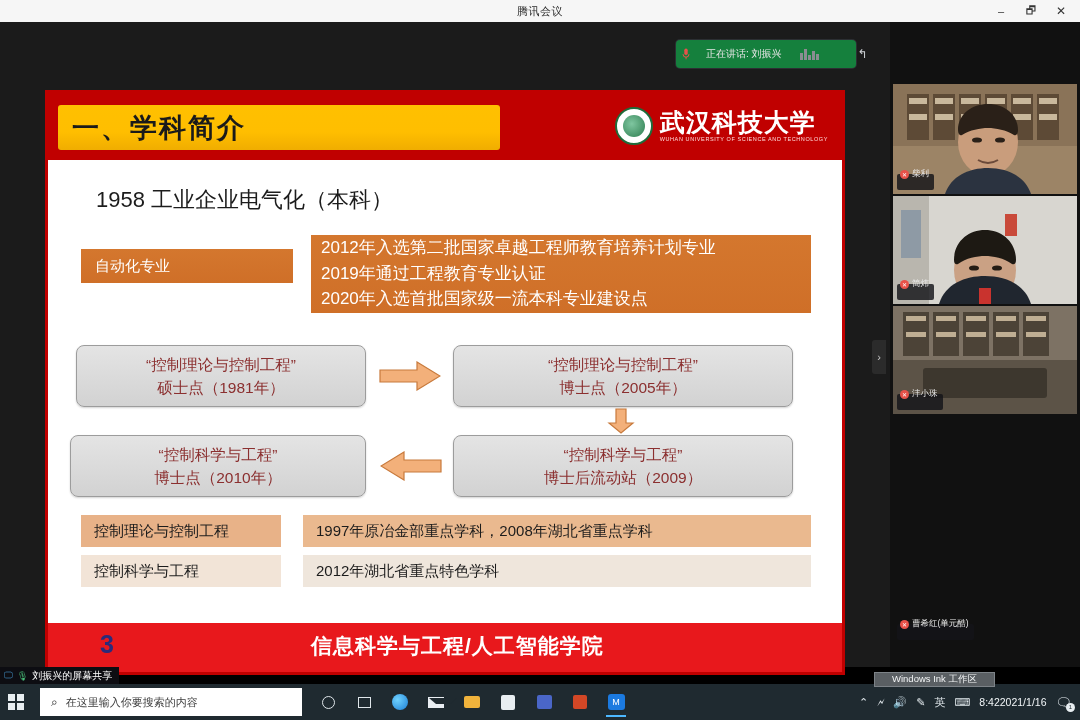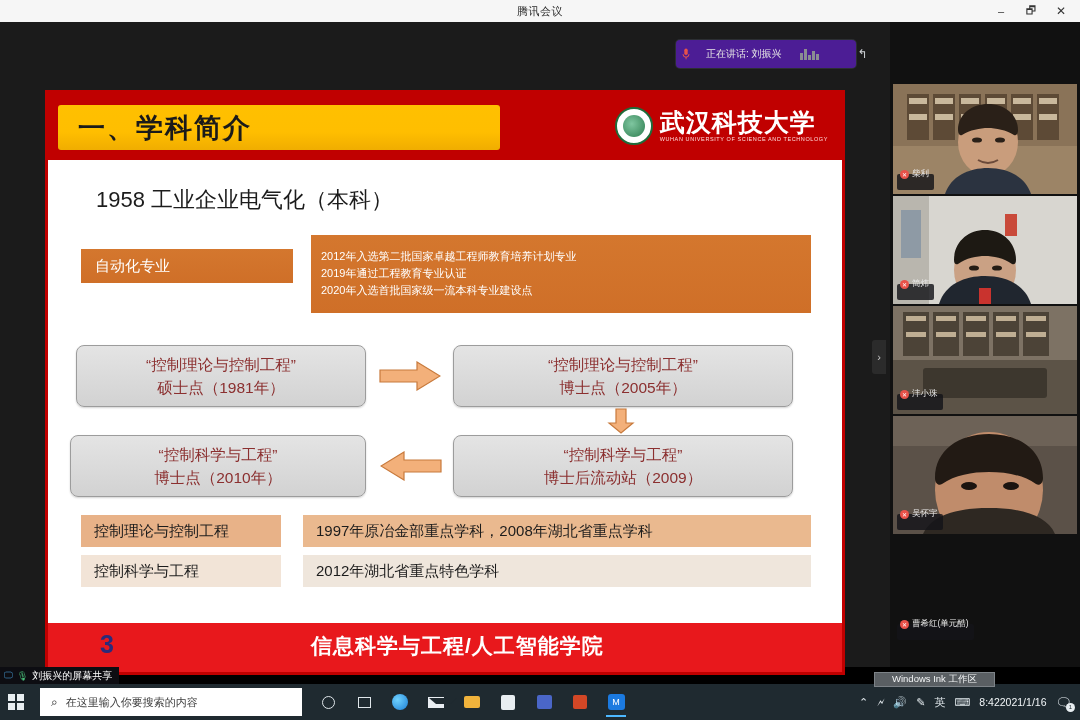--- a/index.html
+++ b/index.html
@@ -18,21 +18,21 @@
   .winbtn{ width:30px; height:22px; display:flex; align-items:center; justify-content:center;
            font-size:11px; color:#333; }
   .winbtn.close{ font-size:12px; }
 
   
   .stage{ position:absolute; left:0; top:22px; width:890px; height:645px; background:#1b1b1b; }
 
   
   .speakbar{
     position:absolute; left:676px; top:18px; width:180px; height:28px;
-    background:#4c1d95; border-radius:4px; display:flex; align-items:center;
+    background:#15803d; border-radius:4px; display:flex; align-items:center;
     padding:0 6px; gap:16px; box-shadow:0 0 0 1px #2c2f33;
   }
   .speakbar .mic{ width:14px; height:16px; display:flex; align-items:center; justify-content:center;
                   color:#e8524a; font-size:12px; }
   .speakbar .txt{ font-size:10px; color:#e6e6e6; white-space:nowrap; }
   .speakbar .wave{ display:flex; align-items:flex-end; gap:1px; margin-left:2px; }
   .speakbar .wave i{ display:block; width:3px; background:#8a8d92; }
   .speakbar .sep{ width:1px; height:14px; background:#56595e; margin-left:4px; }
   .speakbar .back{ color:#cfd2d6; font-size:12px; margin-left:3px; }
   .speakbar-strip{
@@ -46,21 +46,21 @@
     background:#ffffff; border:3px solid #c00000; overflow:hidden;
   }
   .slide-head{
     position:absolute; left:0; top:0; width:100%; height:70px;
     background:#c00000;
   }
   .slide-head .hline{ position:absolute; left:0; bottom:0; width:100%; height:3px; background:#fff; }
   .title-pill{
     position:absolute; left:10px; top:12px; width:442px; height:45px;
     background:linear-gradient(180deg,#ffc000 0%,#ffbe00 60%,#f0ad00 100%);
-    border-radius:3px; display:flex; align-items:center; padding-left:20px;
+    border-radius:3px; display:flex; align-items:center; padding-left:14px;
   }
   .title-pill span{ font-size:27px; font-weight:bold; color:#1a1a1a; letter-spacing:2px; }
   .logo{
     position:absolute; right:14px; top:14px; display:flex; align-items:center; gap:7px;
   }
   .logo .mark{
     width:38px; height:38px; border-radius:50%; background:#fff;
     border:2px solid #1f6b3a; display:flex; align-items:center; justify-content:center;
   }
   .logo .mark i{ width:22px; height:22px; border-radius:50%;
@@ -77,21 +77,21 @@
   .box{ position:absolute; display:flex; align-items:center; }
   .orange-solid{
     background:linear-gradient(180deg,#d4772e 0%,#cf6f28 100%);
     color:#fff;
   }
   .ob-auto{ left:33px; top:86px; width:212px; height:34px; padding-left:14px;
             font-size:15px; }
   .ob-list{ left:263px; top:72px; width:500px; height:78px;
             flex-direction:column; align-items:flex-start; justify-content:center;
             padding:4px 0 4px 10px; gap:1px; }
-  .ob-list div{ font-size:11px; line-height:1.45; white-space:nowrap; }
+  .ob-list div{ font-size:17px; line-height:1.45; white-space:nowrap; }
 
   .gbox{
     position:absolute; background:linear-gradient(180deg,#e4e4e4 0%,#d2d2d2 100%);
     border:1px solid #9c9c9c; border-radius:8px;
     display:flex; flex-direction:column; align-items:center; justify-content:center;
     color:#8b2f2f; font-size:15.5px; line-height:1.5; text-align:center;
     box-shadow:0 1px 2px rgba(0,0,0,.18);
   }
   .g1{ left:28px; top:182px; width:290px; height:62px; }
   .g2{ left:405px; top:182px; width:340px; height:62px; }
@@ -417,36 +417,20 @@
         </g>
         <rect x="0" y="54" width="184" height="54" fill="#5c5347"></rect>
         <rect x="30" y="62" width="124" height="30" rx="3" fill="#3d372e"></rect>
       </svg>
       <div class="nametag">
         <div class="m">✕</div>
         <div class="n">沣小珠</div>
       </div>
     </div>
 
-    <div class="tile t4">
-      <svg class="vid" viewBox="0 0 184 118" preserveAspectRatio="none">
-        <rect width="184" height="118" fill="#5b5148"></rect>
-        <rect x="0" y="0" width="184" height="30" fill="#6d6257"></rect>
-        <ellipse cx="96" cy="74" rx="54" ry="58" fill="#c08c6b"></ellipse>
-        <path d="M42 62c0-28 24-44 54-44s54 16 54 44c0 6-4 8-7 6-13-9-30-12-47-12s-34 3-47 12c-3 2-7 0-7-6z" fill="#221a14"></path>
-        <ellipse cx="76" cy="70" rx="8" ry="4" fill="#1b1410"></ellipse>
-        <ellipse cx="118" cy="70" rx="8" ry="4" fill="#1b1410"></ellipse>
-        <path d="M80 98q16 9 32 0" stroke="#8d5c48" stroke-width="3" fill="none"></path>
-        <path d="M30 118c8-18 32-26 66-26s58 8 66 26z" fill="#2e2822"></path>
-      </svg>
-      <div class="nametag">
-        <div class="m">✕</div>
-        <div class="n">吴怀宇</div>
-      </div>
-    </div>
 
     <div class="tile t5">
       <svg class="vid" viewBox="0 0 184 108" preserveAspectRatio="none">
         <rect width="184" height="108" fill="#111111"></rect>
       </svg>
       <div class="nametag">
         <div class="m">✕</div>
         <div class="n">曹希红(单元酷)</div>
       </div>
     </div>

